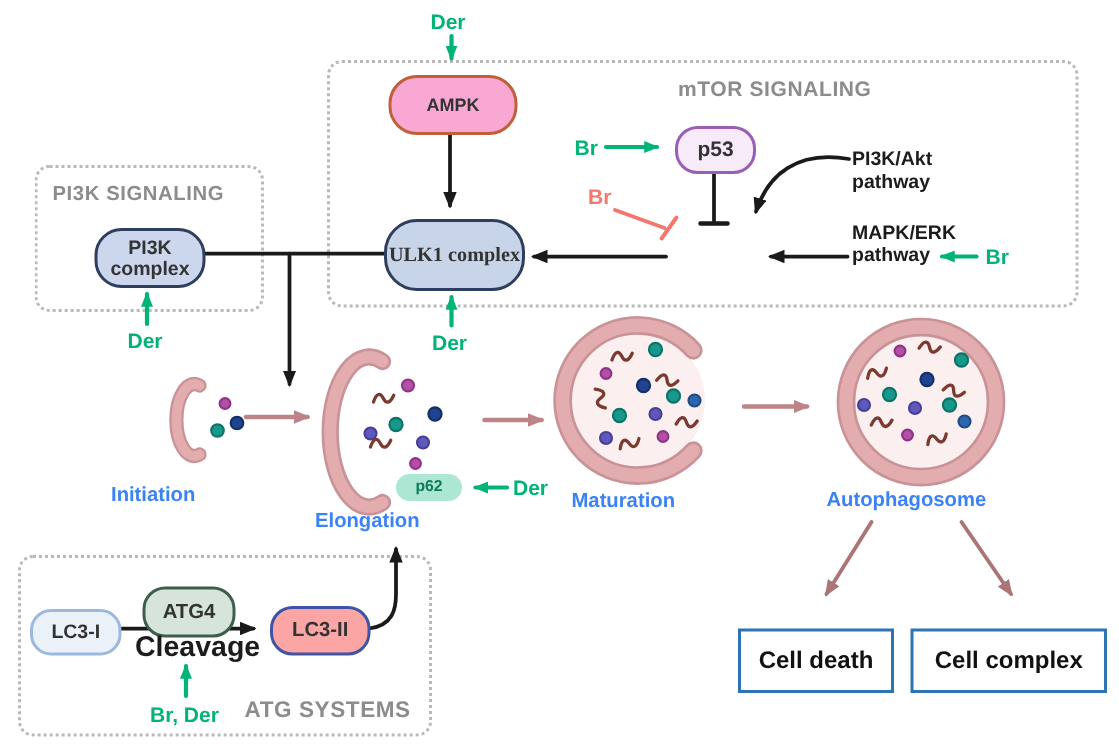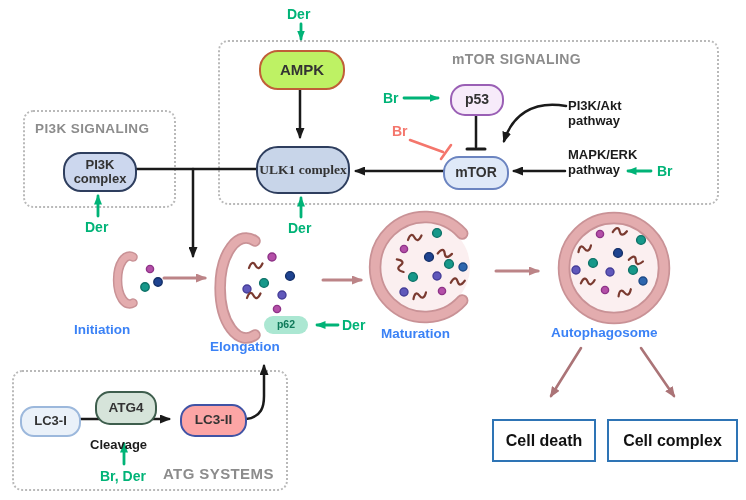--- a/index.html
+++ b/index.html
@@ -142,31 +142,30 @@
       <use href="#sq" transform="translate(636,261) rotate(25)"></use>
       <use href="#sq" transform="translate(588,282) rotate(5)"></use>
       <use href="#sq" transform="translate(625,293) rotate(-12)"></use>
     </g>
   </svg>
 
   <div class="section-title" style="left:412px;top:51px;font-size:14px;margin-left:40px;">mTOR SIGNALING</div>
   <div class="section-title" style="left:35px;top:121px;font-size:13.5px;">PI3K SIGNALING</div>
   <div class="section-title" style="left:163px;top:465px;font-size:15px;">ATG SYSTEMS</div>
 
-  <div class="pill" style="left:259px;top:50px;width:82px;height:36px;background:#bef264;border:2.5px solid #c05f38;border-radius:19px;font-size:15px;">AMPK</div>
+  <div class="pill" style="left:259px;top:50px;width:82px;height:36px;background:#f9a8d4;border:2.5px solid #c05f38;border-radius:19px;font-size:12px;">AMPK</div>
   <div class="pill" style="left:450px;top:84px;width:50px;height:28px;background:#f7ebfa;border:2.5px solid #9a5fb5;border-radius:15px;font-size:14px;">p53</div>
-  <div class="pill" style="left:443px;top:156px;width:62px;height:30px;background:#dfe9f8;border:2.5px solid #6b84c0;border-radius:16px;font-size:14px;">mTOR</div>
   <div class="pill" style="left:256px;top:146px;width:90px;height:44px;background:#c8d5e9;border:2.5px solid #2e3e5e;border-radius:22px;font-size:13.5px;font-family:Liberation Serif, serif;">ULK1 complex</div>
   <div class="pill" style="left:63px;top:152px;width:70px;height:36px;background:#ccd7ee;border:2.5px solid #2e3e5e;border-radius:18px;font-size:13px;">PI3K complex</div>
   <div class="pill" style="left:20px;top:406px;width:57px;height:27px;background:#eaf1f9;border:2px solid #9cb8dc;border-radius:14px;font-size:13px;">LC3-I</div>
   <div class="pill" style="left:95px;top:391px;width:58px;height:30px;background:#d6e4da;border:2.5px solid #3e5e4d;border-radius:15px;font-size:13.5px;">ATG4</div>
   <div class="pill" style="left:180px;top:404px;width:63px;height:29px;background:#fca5a5;border:2.5px solid #4053a5;border-radius:15px;font-size:13.5px;">LC3-II</div>
   <div class="pill" style="left:264px;top:316px;width:44px;height:18px;background:#abe7d2;border:none;border-radius:9px;font-size:10.5px;color:#0e7a5a;font-weight:bold;">p62</div>
 
-  <div class="pathway-label" style="left:90px;top:421px;font-size:13px;margin-top:16px;">Cleavage</div>
+  <div class="pathway-label" style="left:90px;top:421px;font-size:19px;">Cleavage</div>
 
   <div class="pathway-label" style="left:568px;top:98px;width:72px;">PI3K/Akt pathway</div>
   <div class="pathway-label" style="left:568px;top:147px;width:58px;">MAPK/ERK pathway</div>
 
   <div class="effector" style="left:287px;top:6px;">Der</div>
   <div class="effector" style="left:383px;top:90px;">Br</div>
   <div class="effector" style="left:392px;top:123px;color:#f4766c;">Br</div>
   <div class="effector" style="left:657px;top:163px;">Br</div>
   <div class="effector" style="left:85px;top:219px;">Der</div>
   <div class="effector" style="left:288px;top:220px;">Der</div>

